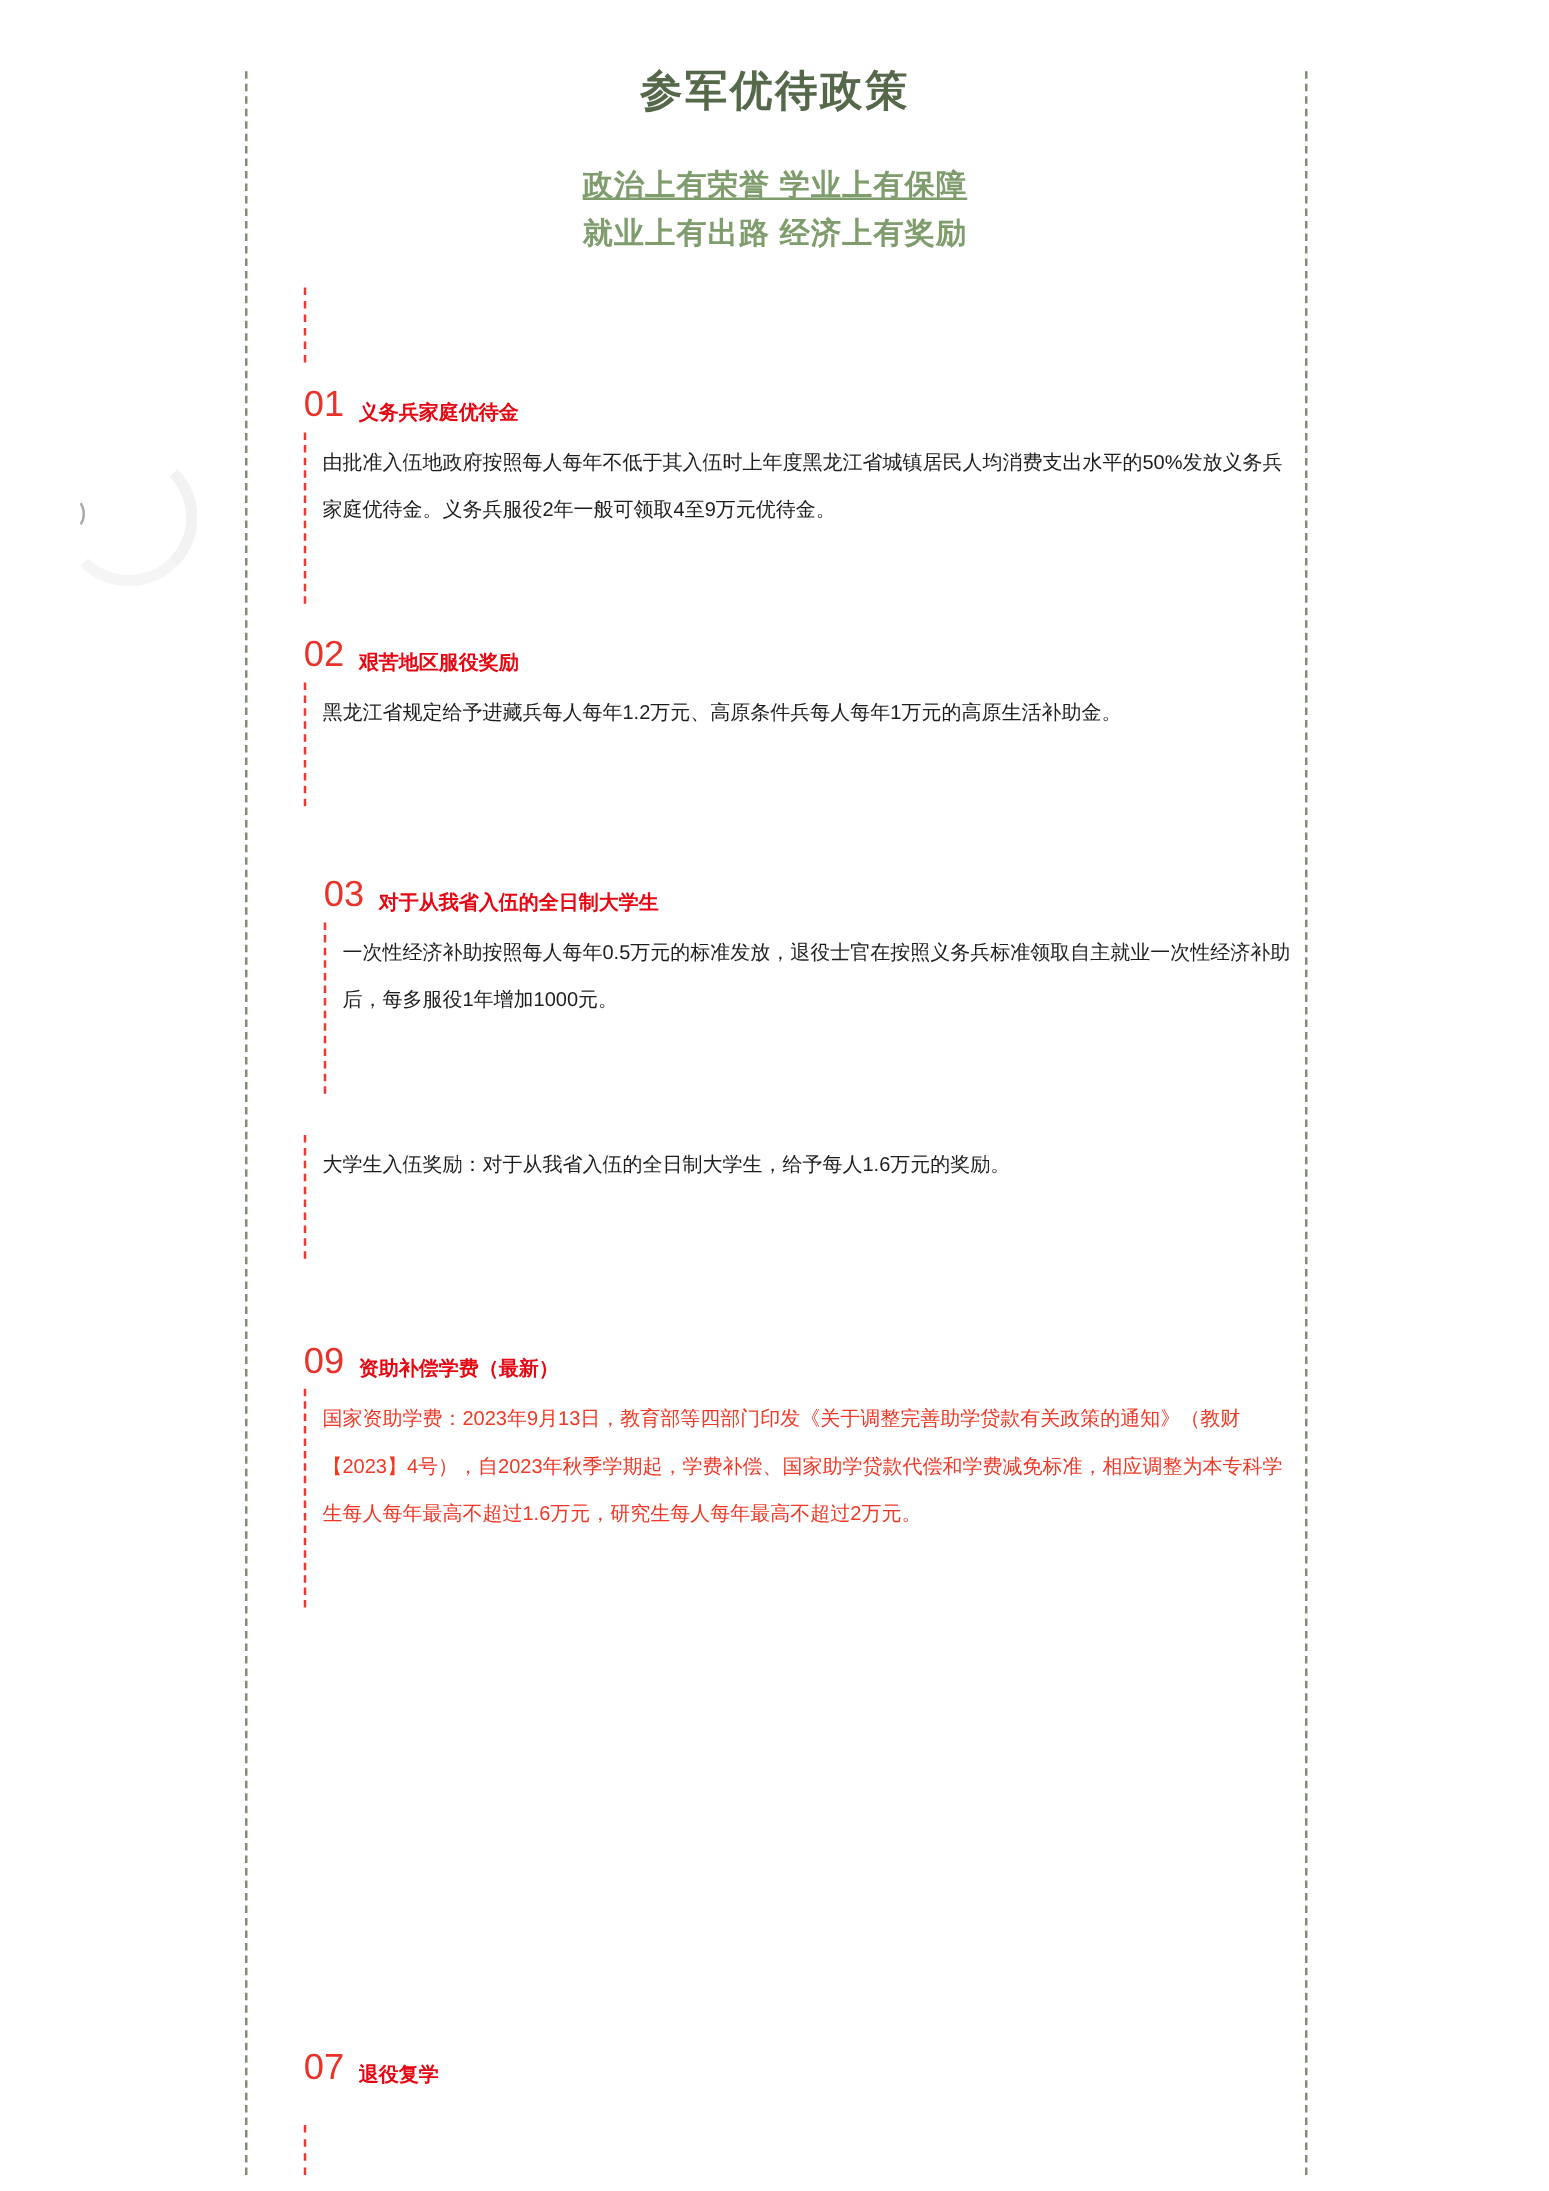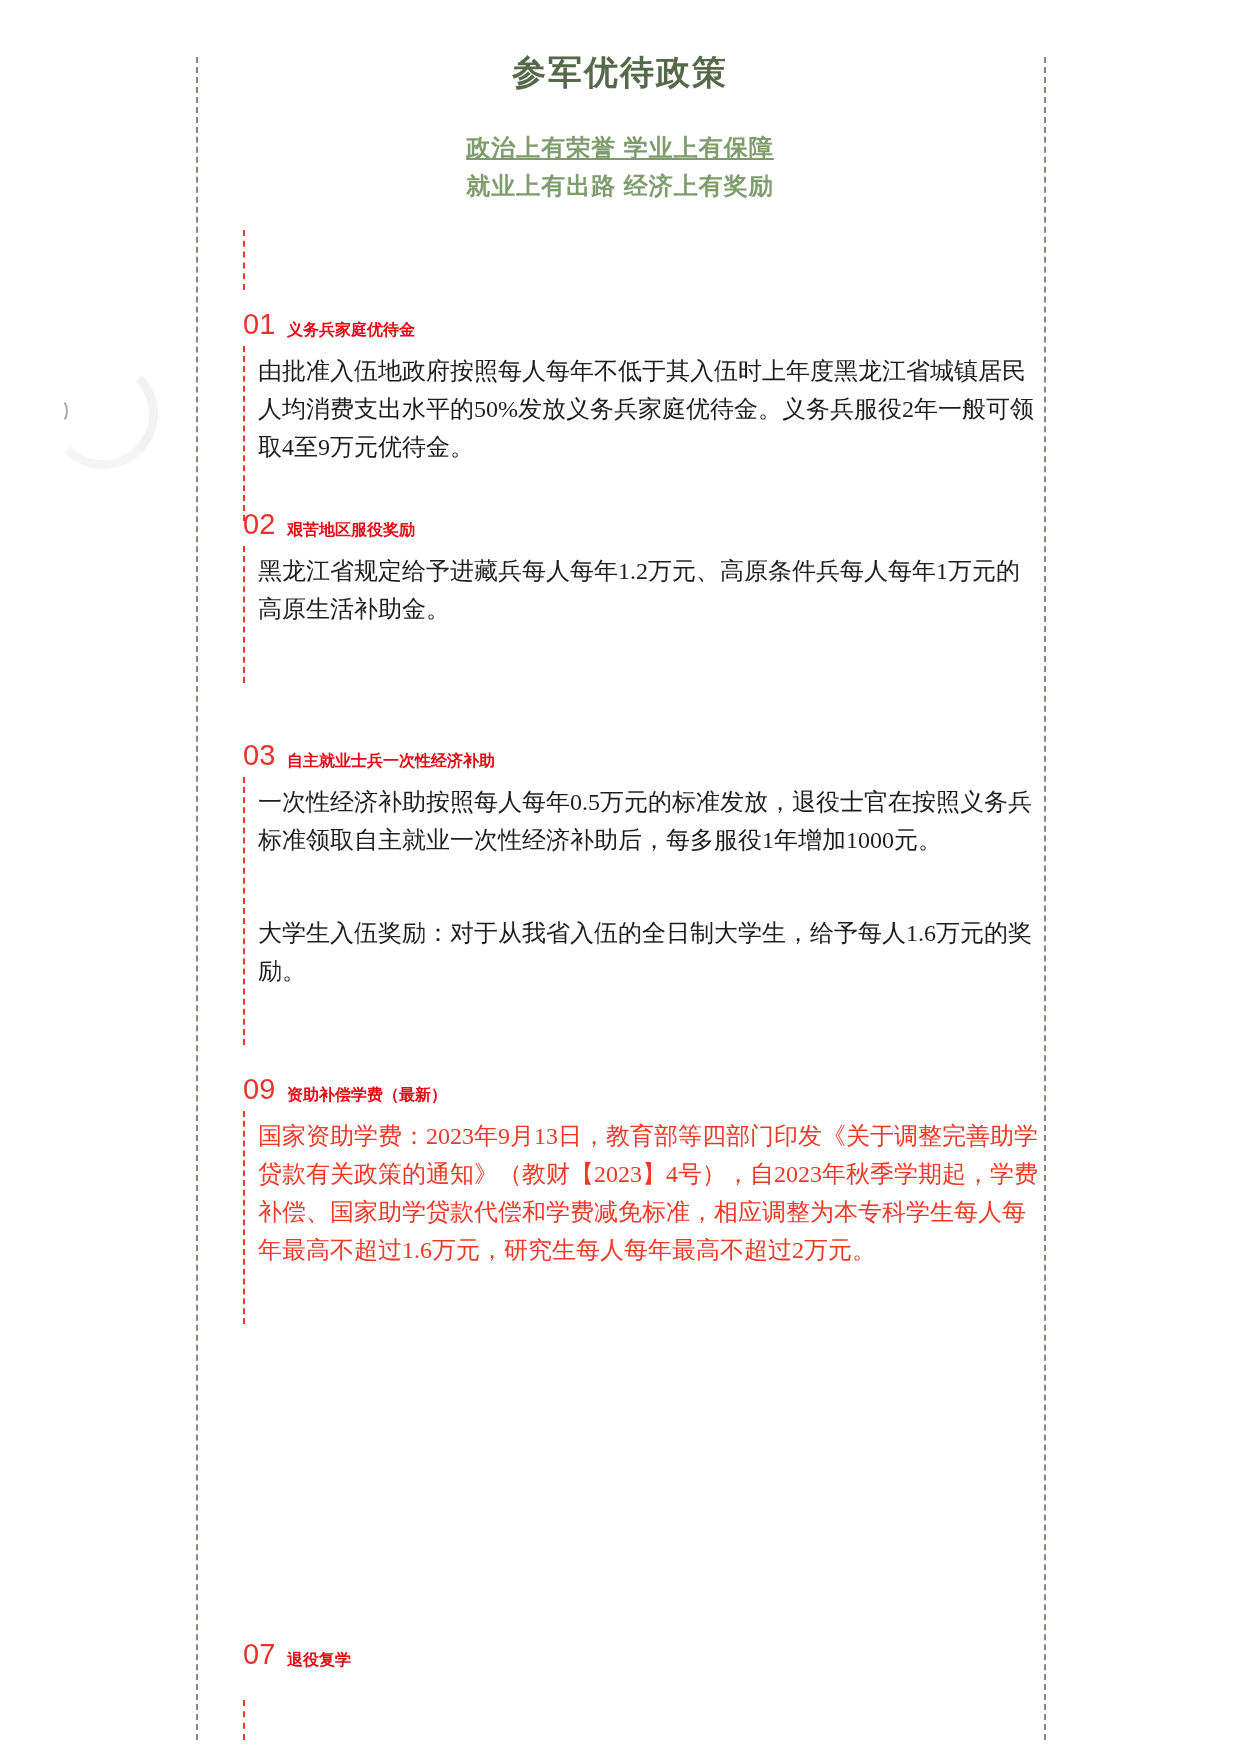--- a/index.html
+++ b/index.html
@@ -138,25 +138,24 @@
     position: absolute;
     left: 0;
     top: -6px;
     height: calc(100% + 61px);
     width: 0;
     border-left: 2px dashed var(--dash-red);
   }
   .sec-text {
     margin: 0 0 0 15px;
     width: 780px;
-    font-size: 24px;
+    font-size: 16px;
     line-height: 38px;
     color: var(--body-ink);
     white-space: pre-line;
-    font-family: Liberation Serif, serif;
   }
   .sec-text.red { color: var(--body-red); }
 </style>
 </head>
 <body style="--title-green: #55684a; --sub-green: #7f9c6d; --border-green: #7e8f76; --accent-red: #e60713; --num-red: #e8322a; --dash-red: #ea3b30; --body-red: #ef3826; --body-ink: #1d1d1d;">
 
 <div class="frame"></div>
 
 <h1 class="page-title">参军优待政策</h1>
 <p class="page-subtitle subtitle-1">政治上有荣誉 学业上有保障</p>
@@ -186,24 +185,24 @@
     <div class="sec-head">
       <span class="sec-num">02</span>
       <h2 class="sec-title">艰苦地区服役奖励</h2>
     </div>
     <div class="sec-body">
       <span class="red-line"></span>
       <p class="sec-text">黑龙江省规定给予进藏兵每人每年1.2万元、高原条件兵每人每年1万元的高原生活补助金。</p>
     </div>
   </section>
 
-  <section class="policy-section" style="top: 741px;">
+  <section class="policy-section" style="top: 702px; margin-left: 16px;">
     <div class="sec-head">
       <span class="sec-num">03</span>
-      <h2 class="sec-title">自主就业士兵一次性经济补助</h2>
+      <h2 class="sec-title">对于从我省入伍的全日制大学生</h2>
     </div>
     <div class="sec-body">
       <span class="red-line"></span>
       <p class="sec-text">一次性经济补助按照每人每年0.5万元的标准发放，退役士官在按照义务兵标准领取自主就业一次性经济补助后，每多服役1年增加1000元。</p>
     </div>
   </section>
 
   <section class="policy-section" style="top: 908px;">
     <div class="sec-body">
       <span class="red-line"></span>

